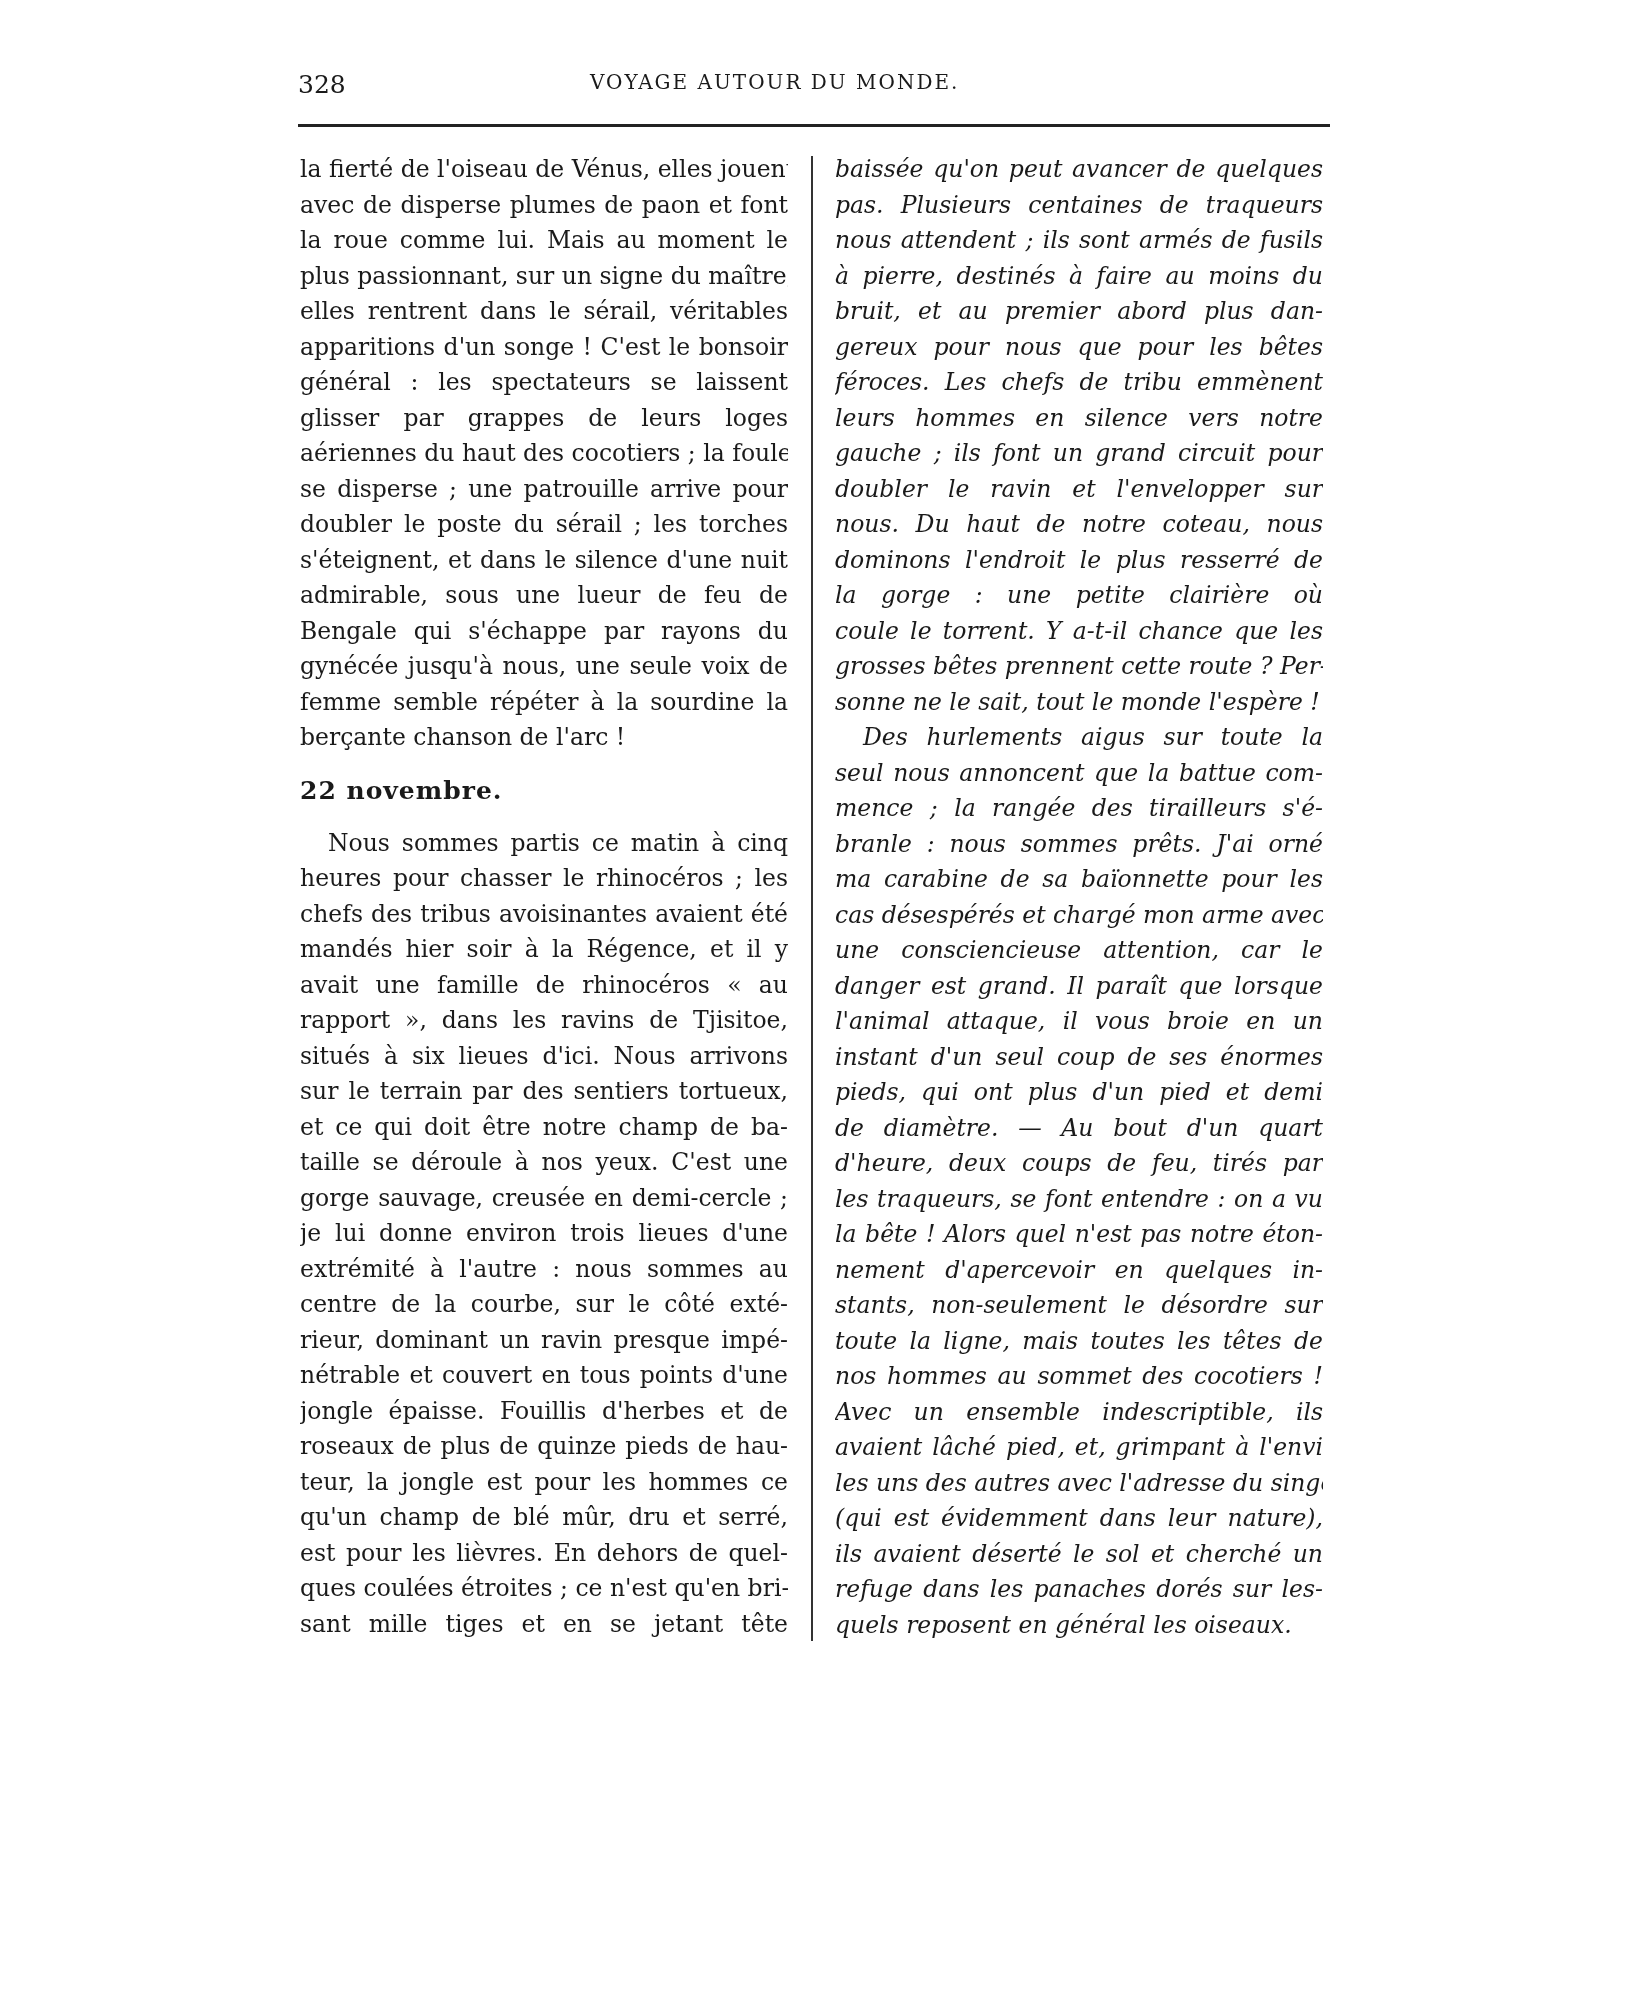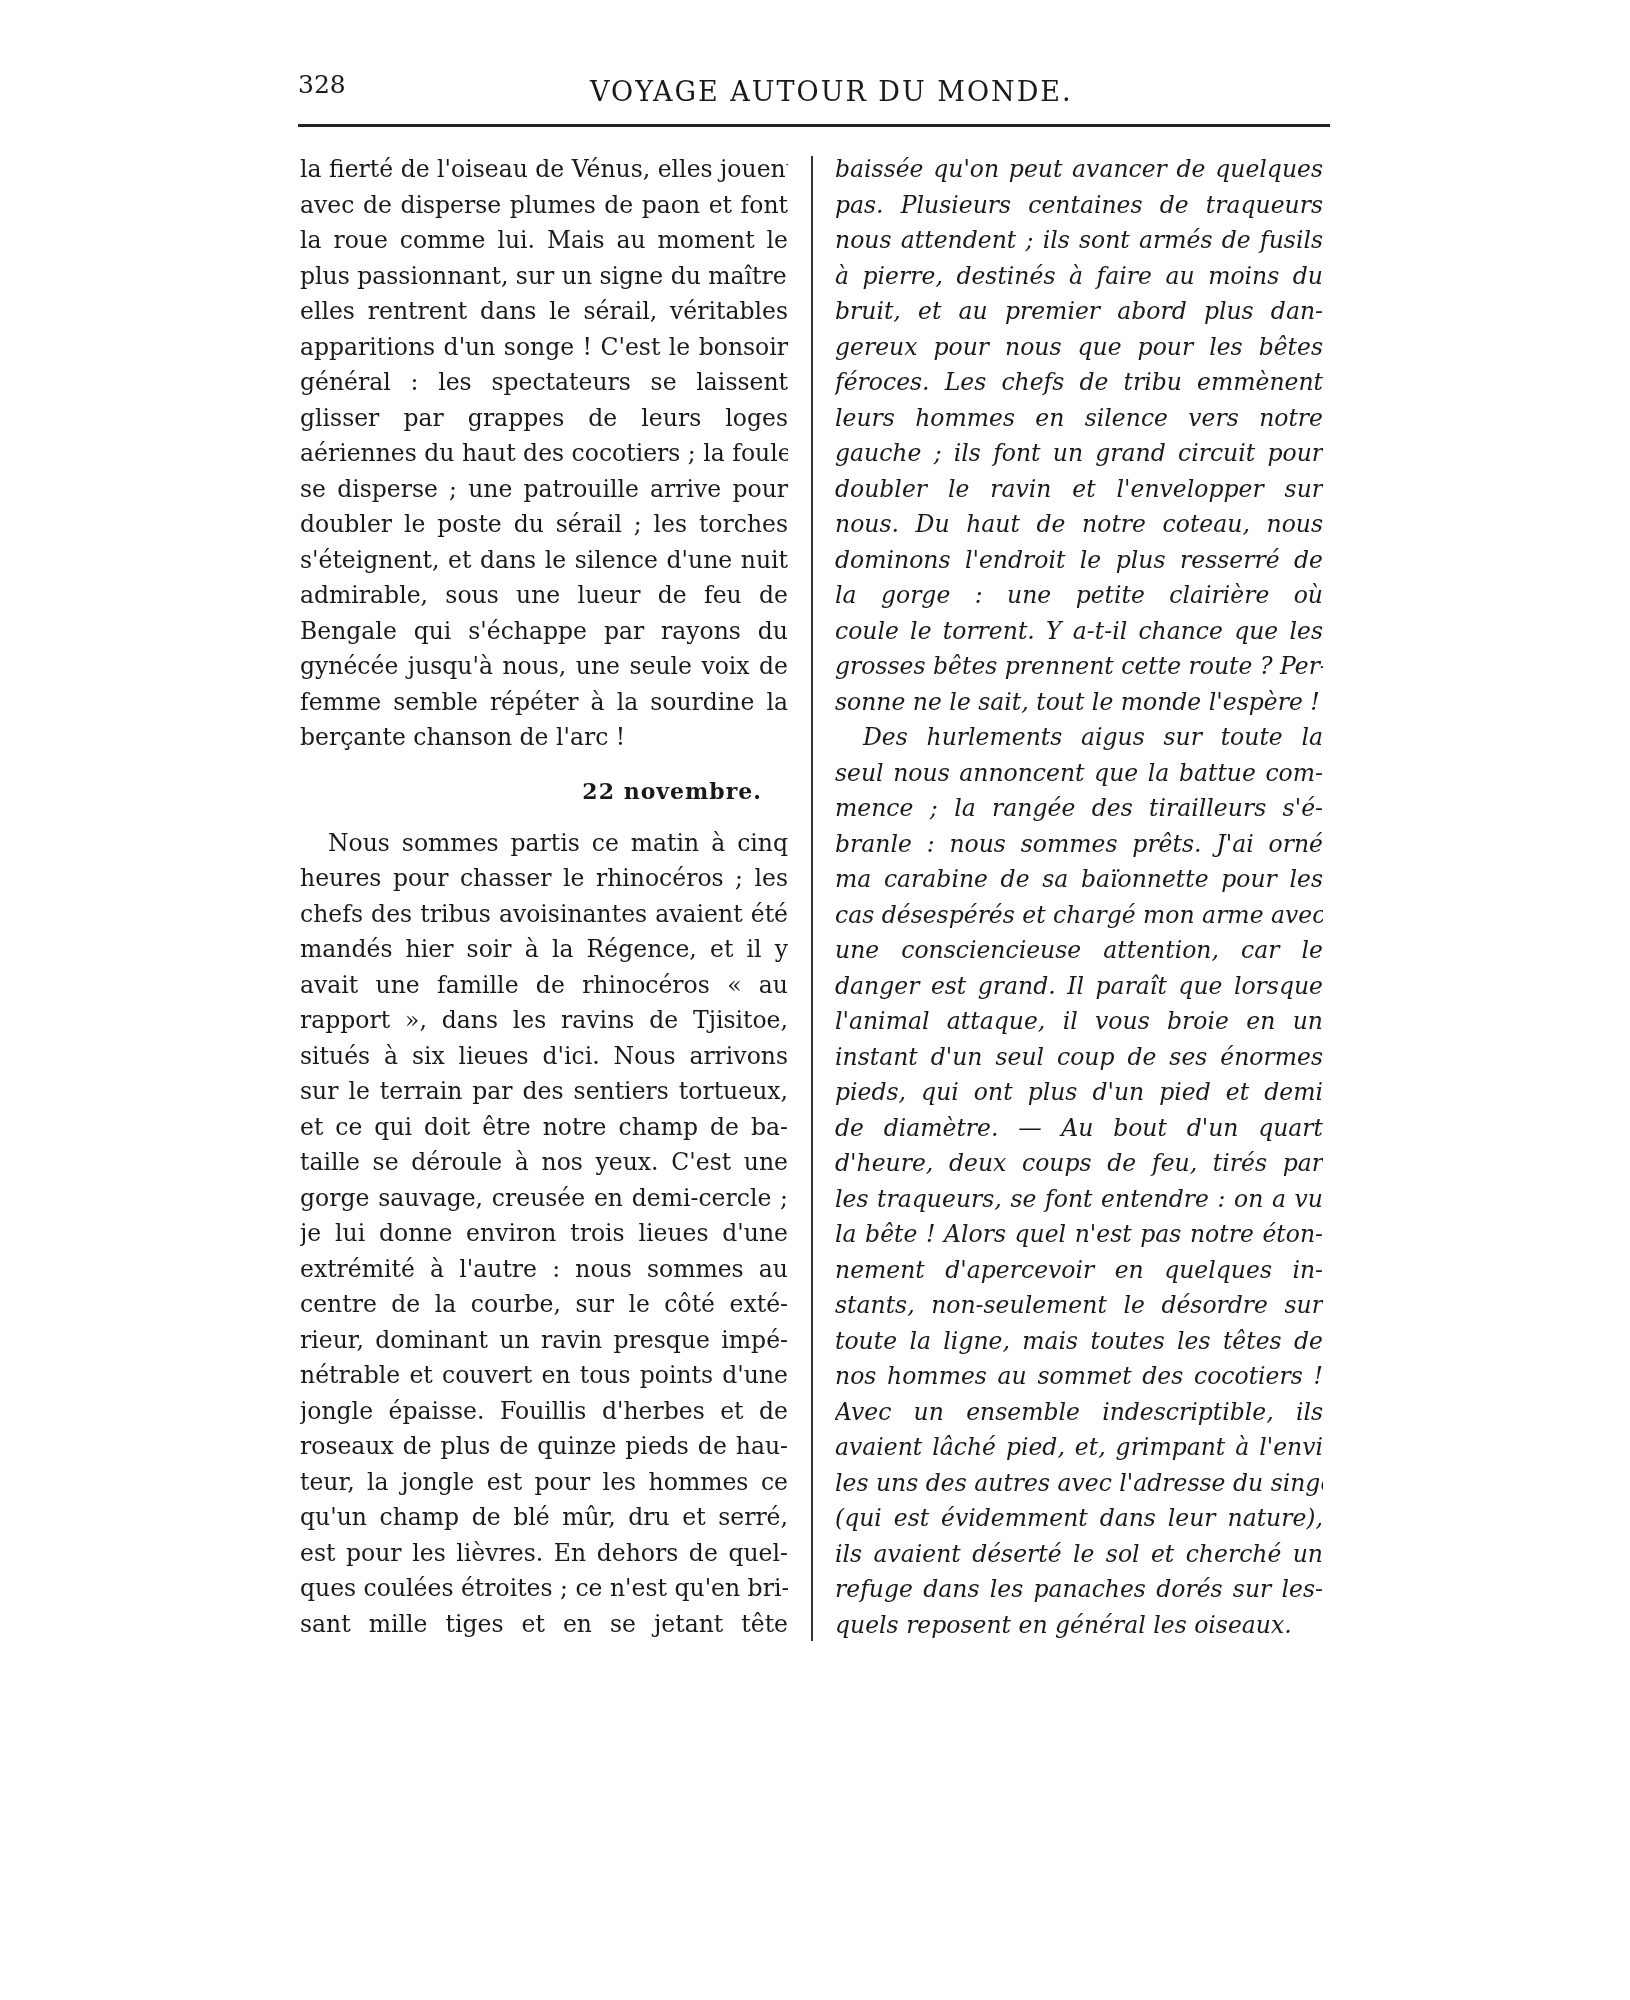--- a/index.html
+++ b/index.html
@@ -1,30 +1,30 @@
 <!DOCTYPE html>
 <html><head>
 <meta charset="utf-8">
 <style>
   html, body { margin:0; padding:0; background:#ffffff; }
   body { width:1630px; height:2000px; position:relative; overflow:hidden;
          font-family:"DejaVu Serif","Liberation Serif",serif; color:#1a1a1a; }
   .page { position:absolute; left:0; top:0; width:1630px; height:2000px; }
   .folio { position:absolute; left:298px; top:70px; font-size:25px; letter-spacing:0px; }
-  .running-head { position:absolute; left:590px; top:76px; font-size:27px; letter-spacing:2px; }
+  .running-head { position:absolute; left:590px; top:70px; font-size:20px; letter-spacing:2px; }
   .rule { position:absolute; left:298px; top:124px; width:1032px; height:3px; background:#222; }
   .divider { position:absolute; left:811px; top:156px; width:2px; height:1485px; background:#333; }
   .col { position:absolute; top:152px; width:488px; }
   .col-left { left:300px; }
   .col-right { left:835px;font-style:italic; }
   .line { height:35.5px; line-height:35.5px; font-size:23.5px; white-space:nowrap;
           text-align:justify; text-align-last:justify; overflow:hidden; }
   .line.last { text-align-last:left; }
   .line.indent { padding-left:28px; }
-  .dateline { height:70px; line-height:70px; font-size:22px; text-align:right;
+  .dateline { height:70px; line-height:70px; font-size:25px; 
               padding-right:26px; font-weight:bold; letter-spacing:1px; }
 </style>
 </head>
 <body>
 
 <div class="page">
   <div class="folio">328</div>
   <div class="running-head">VOYAGE AUTOUR DU MONDE.</div>
   <div class="rule"></div>
   <div class="divider"></div>

